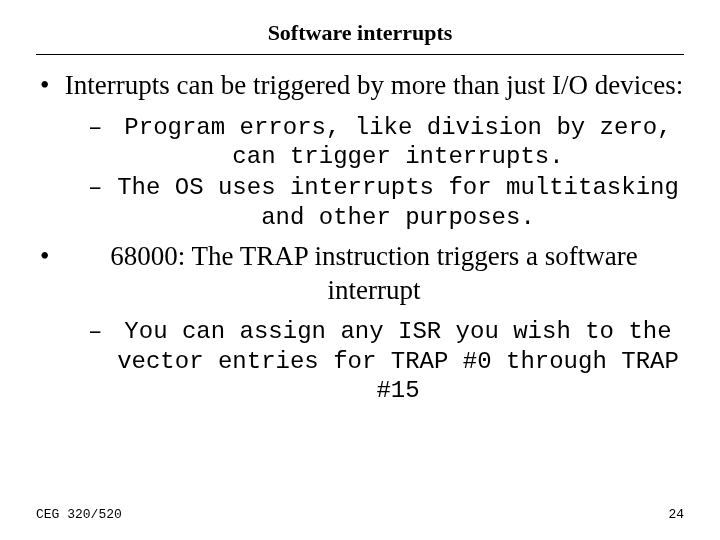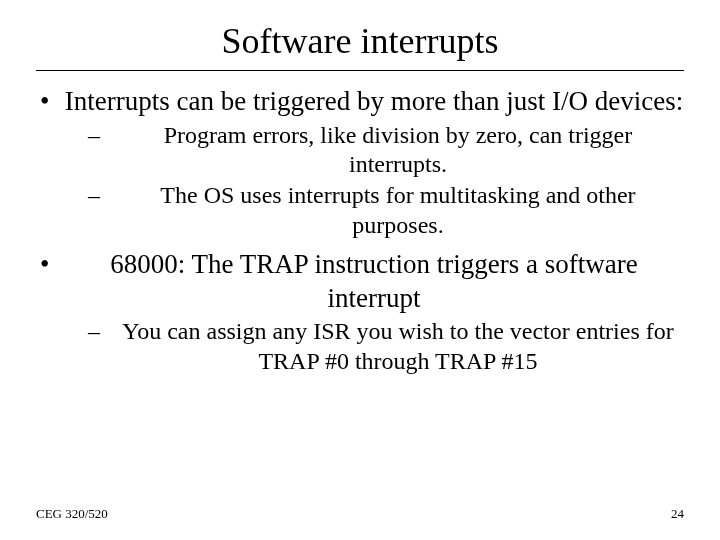--- a/index.html
+++ b/index.html
@@ -16,22 +16,22 @@
     width: 100%;
     height: 100%;
     padding: 20px 36px 0 36px;
     position: relative;
   }
   .title-wrap {
     text-align: center;
     margin-bottom: 6px;
   }
   .title {
-    font-size: 36px;
-    font-weight: normal;
+    font-size: 22px;
+    font-weight: bold;
     display: inline-block;
     padding-bottom: 2px;
     text-align: right;
   }
   .hr {
     border: 0;
     border-top: 1.5px solid #000;
     margin: 0 0 14px 0;
   }
   ul.level1 {
@@ -50,22 +50,23 @@
   ul.level1 > li::before {
     content: "•";
     position: absolute;
     left: 4px;
     top: 0;
     font-size: 27px;
   }
   ul.level2 {
     list-style: none;
     padding-left: 0;
-    margin-top: 2px;
+    margin-top: 10px;
     margin-bottom: 8px;
+    font-family: Liberation Mono, monospace;
   }
   ul.level2 > li {
     position: relative;
     padding-left: 48px;
     font-size: 24px;
     line-height: 1.22;
     margin-bottom: 2px;
   }
   ul.level2 > li::before {
     content: "–";
@@ -76,20 +77,21 @@
   .footer {
     position: absolute;
     left: 0;
     right: 0;
     bottom: 18px;
     padding: 0 36px;
     font-size: 13px;
     display: flex;
     justify-content: space-between;
     align-items: baseline;
+    font-family: Liberation Mono, monospace;
   }
   .footer .center { position: absolute; left: 50%; transform: translateX(-50%); }
 </style>
 </head>
 <body>
 
 <div class="slide">
 
   <div class="title-wrap">
     <div class="title">Software interrupts</div>

